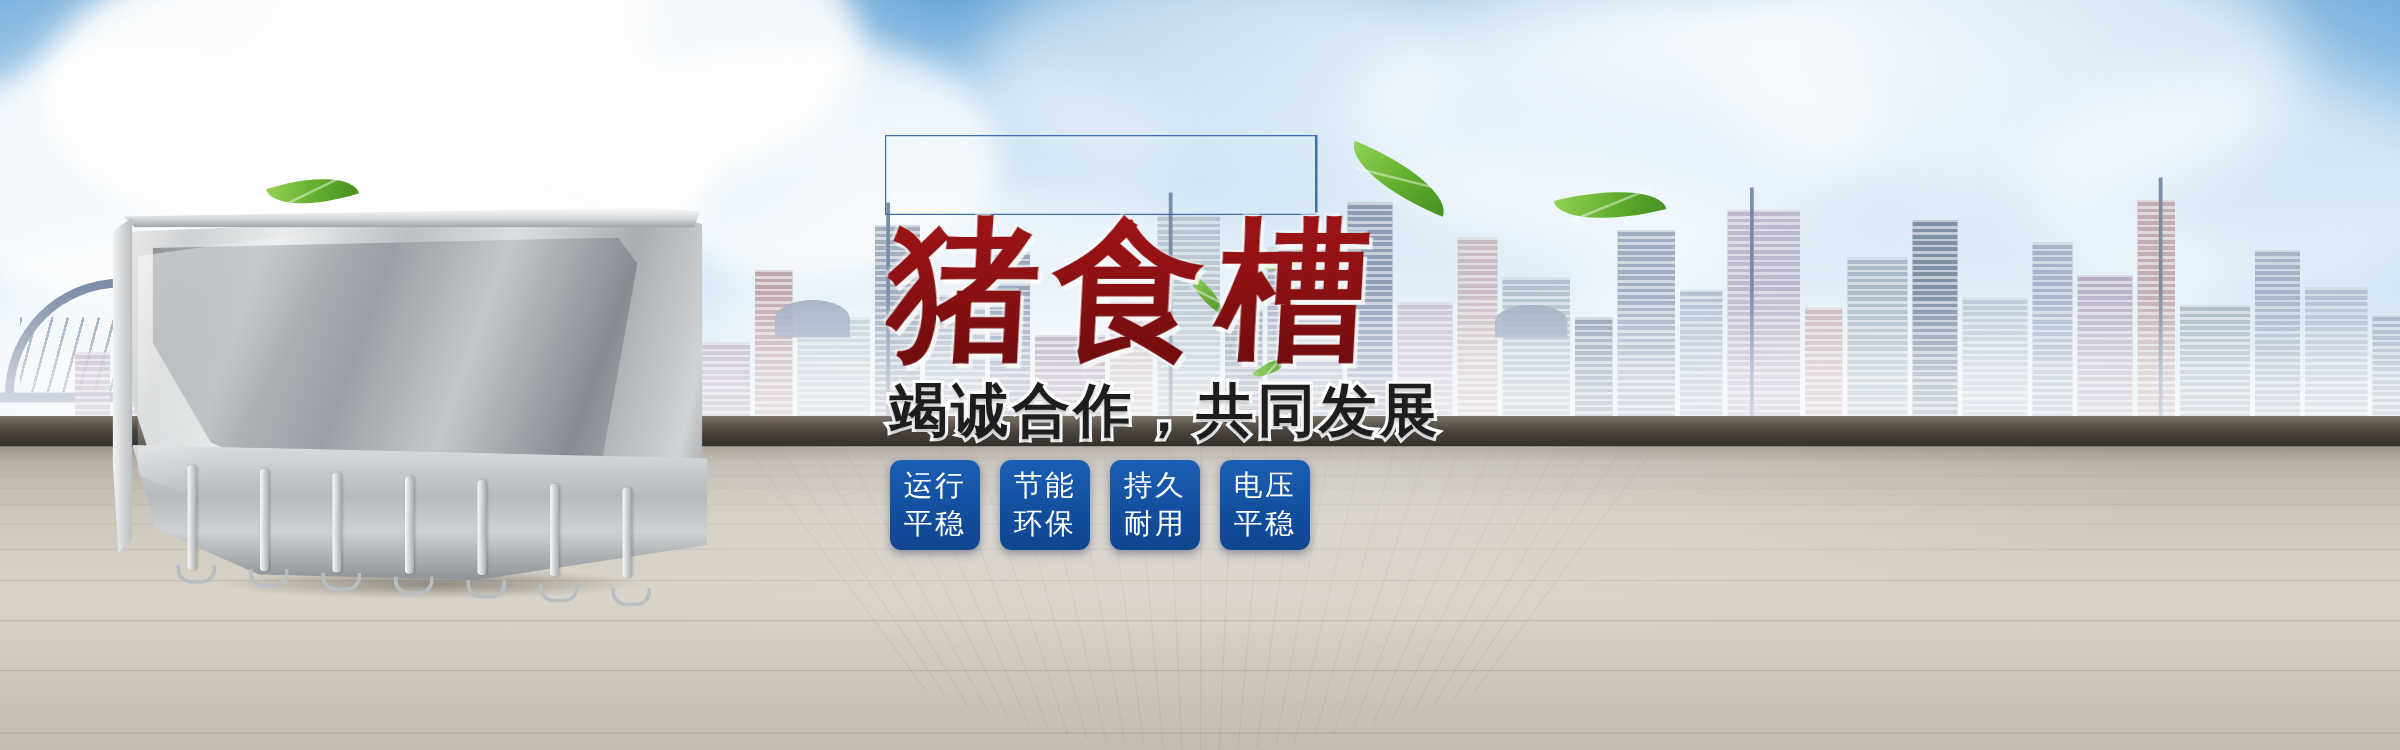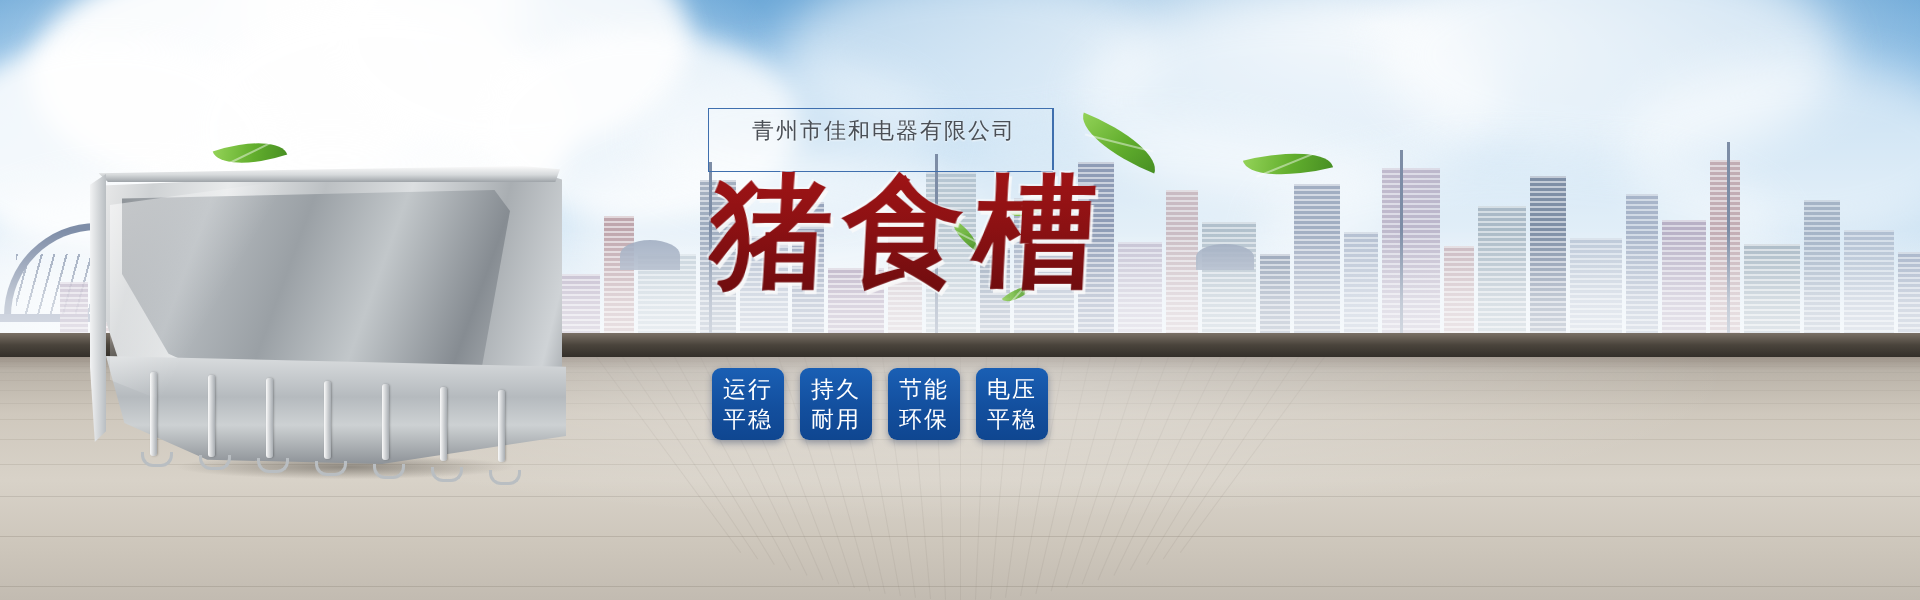--- a/index.html
+++ b/index.html
@@ -381,37 +381,37 @@
       <div class="vein"></div>
     </div>
   <div class="leaf" style="left:1002px;top:288px;width:30px;height:12px;transform:rotate(-40deg);opacity:.8;">
       <div class="vein"></div>
     </div>
 
   <div class="content">
 
     <div class="frame"></div>
     <div class="frame-r"></div>
-    <div class="company">青州市佳和电器有限公司</div>
 
     <div class="title">猪食槽</div>
 
+    <div class="subtitle">竭诚合作，共同发展</div>
 
     <div class="badges" id="badges">
         <div class="badge">
           <span>运行</span>
           <span>平稳</span>
         </div>
         <div class="badge">
+          <span>节能</span>
+          <span>环保</span>
+        </div>
+        <div class="badge">
           <span>持久</span>
           <span>耐用</span>
-        </div>
-        <div class="badge">
-          <span>节能</span>
-          <span>环保</span>
         </div>
         <div class="badge">
           <span>电压</span>
           <span>平稳</span>
         </div>
       </div>
   </div>
 </div>
 
 </body></html>

